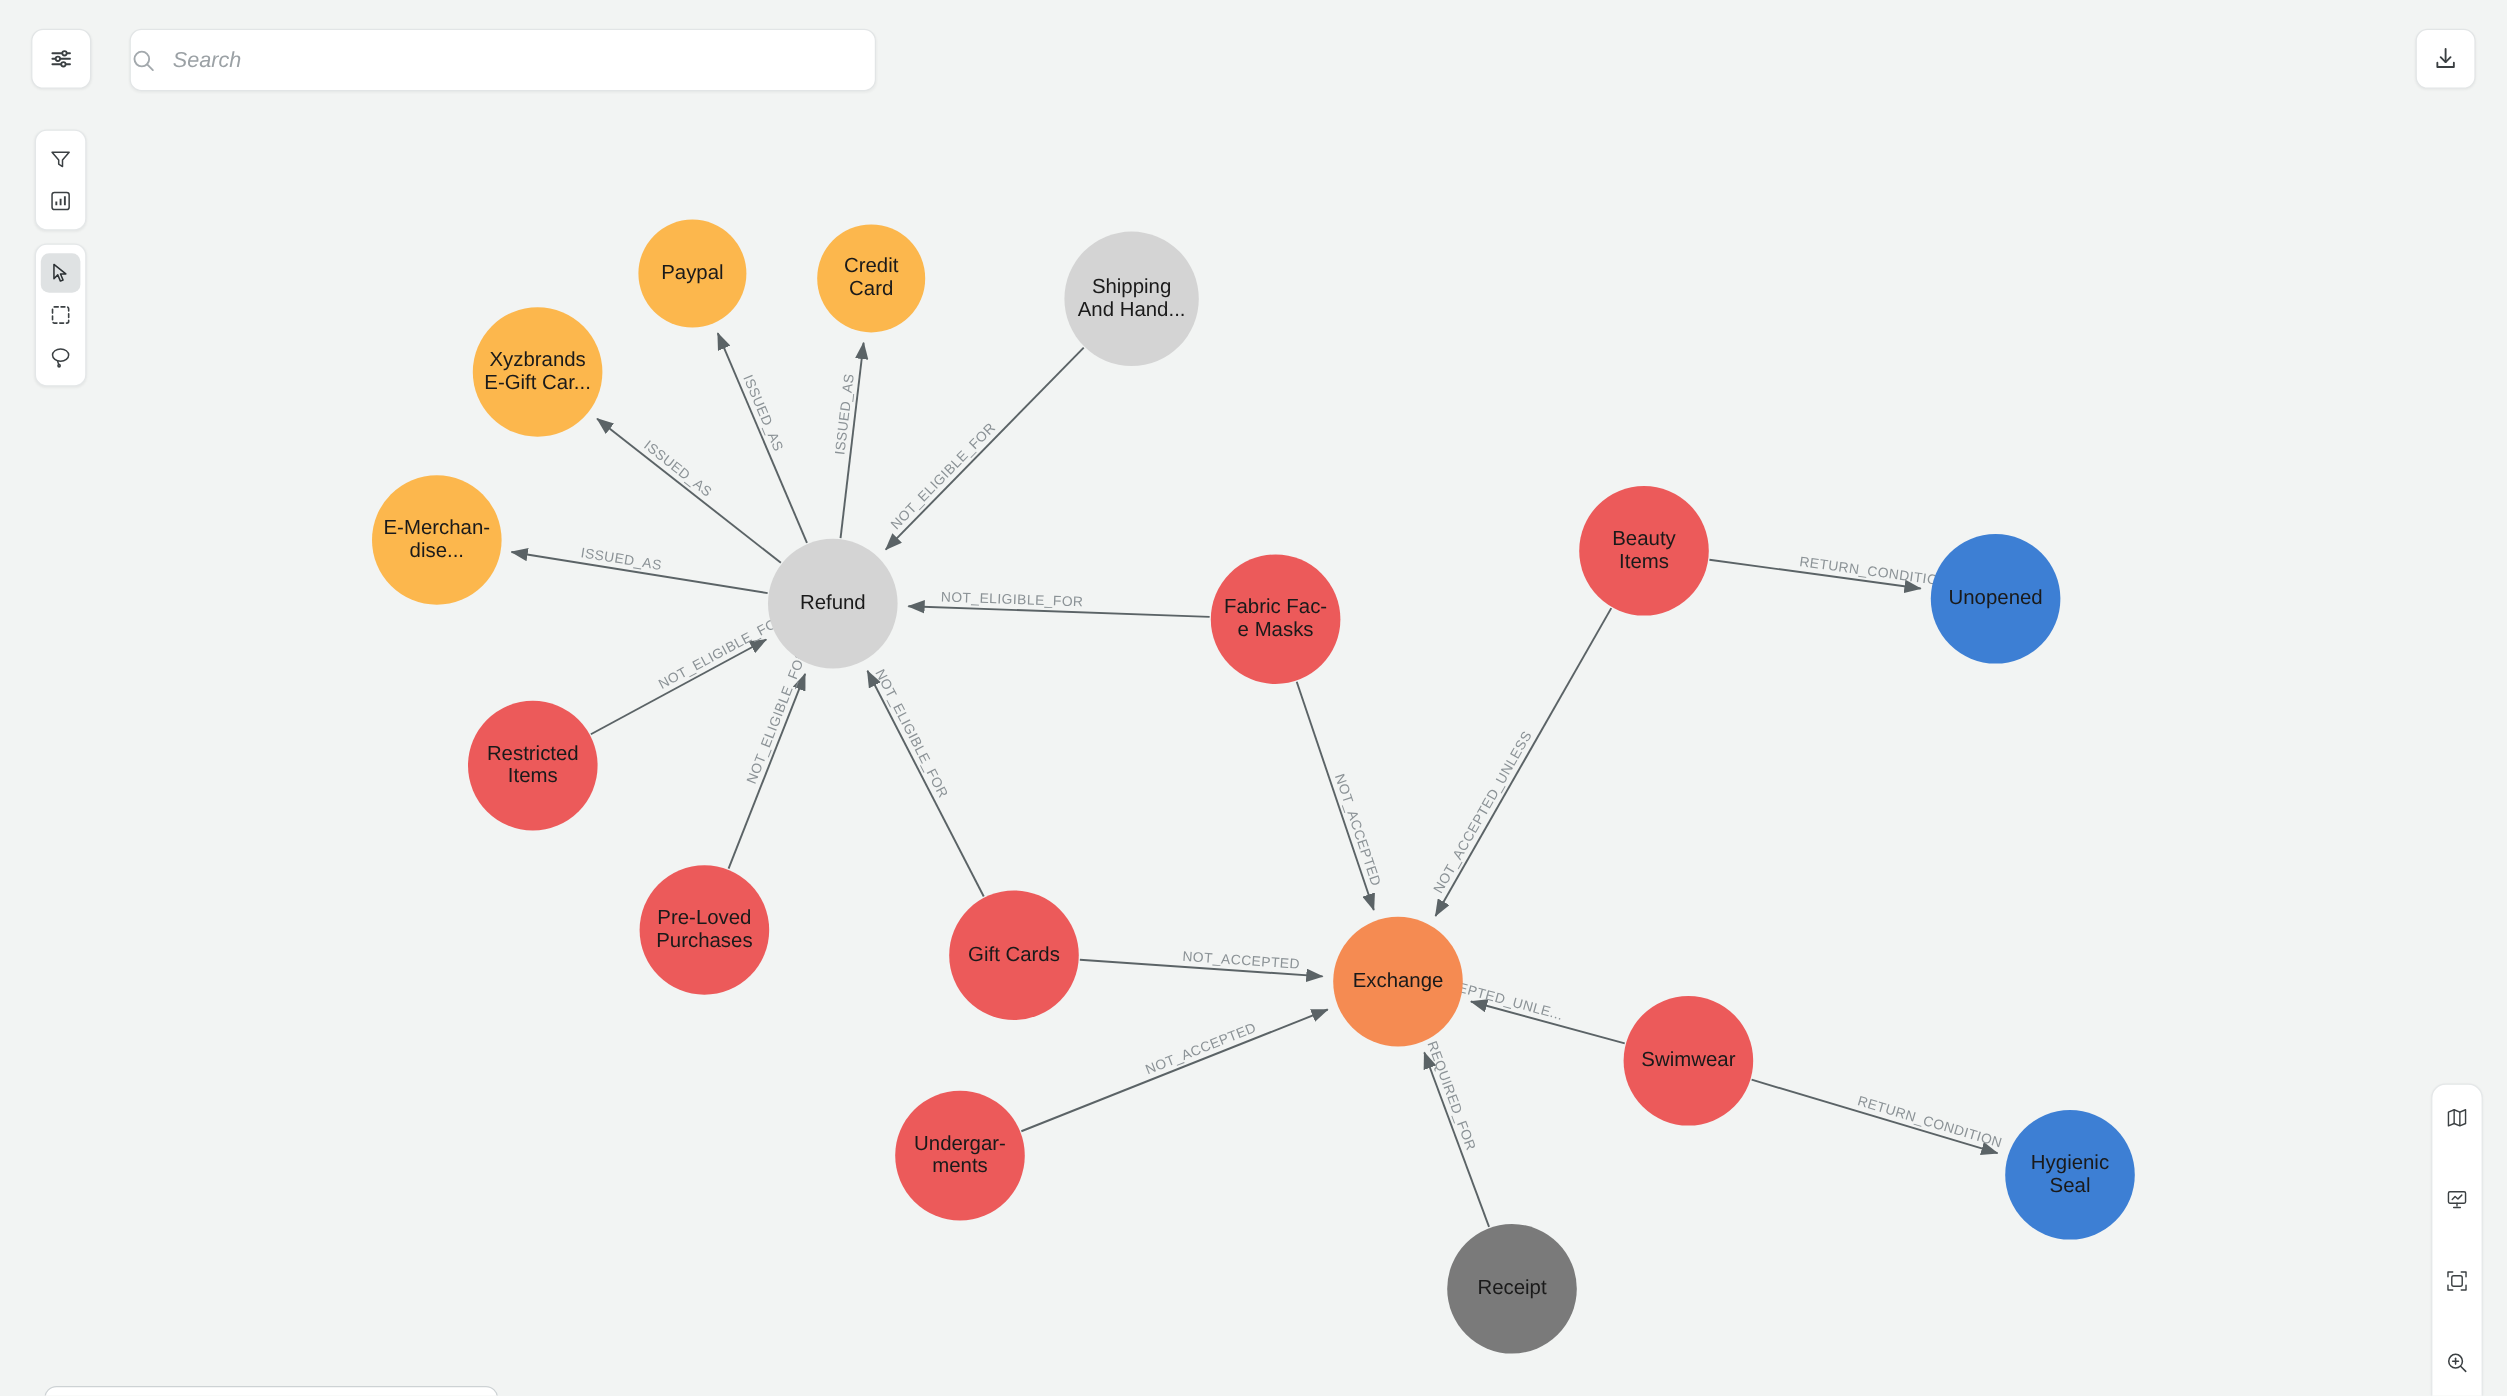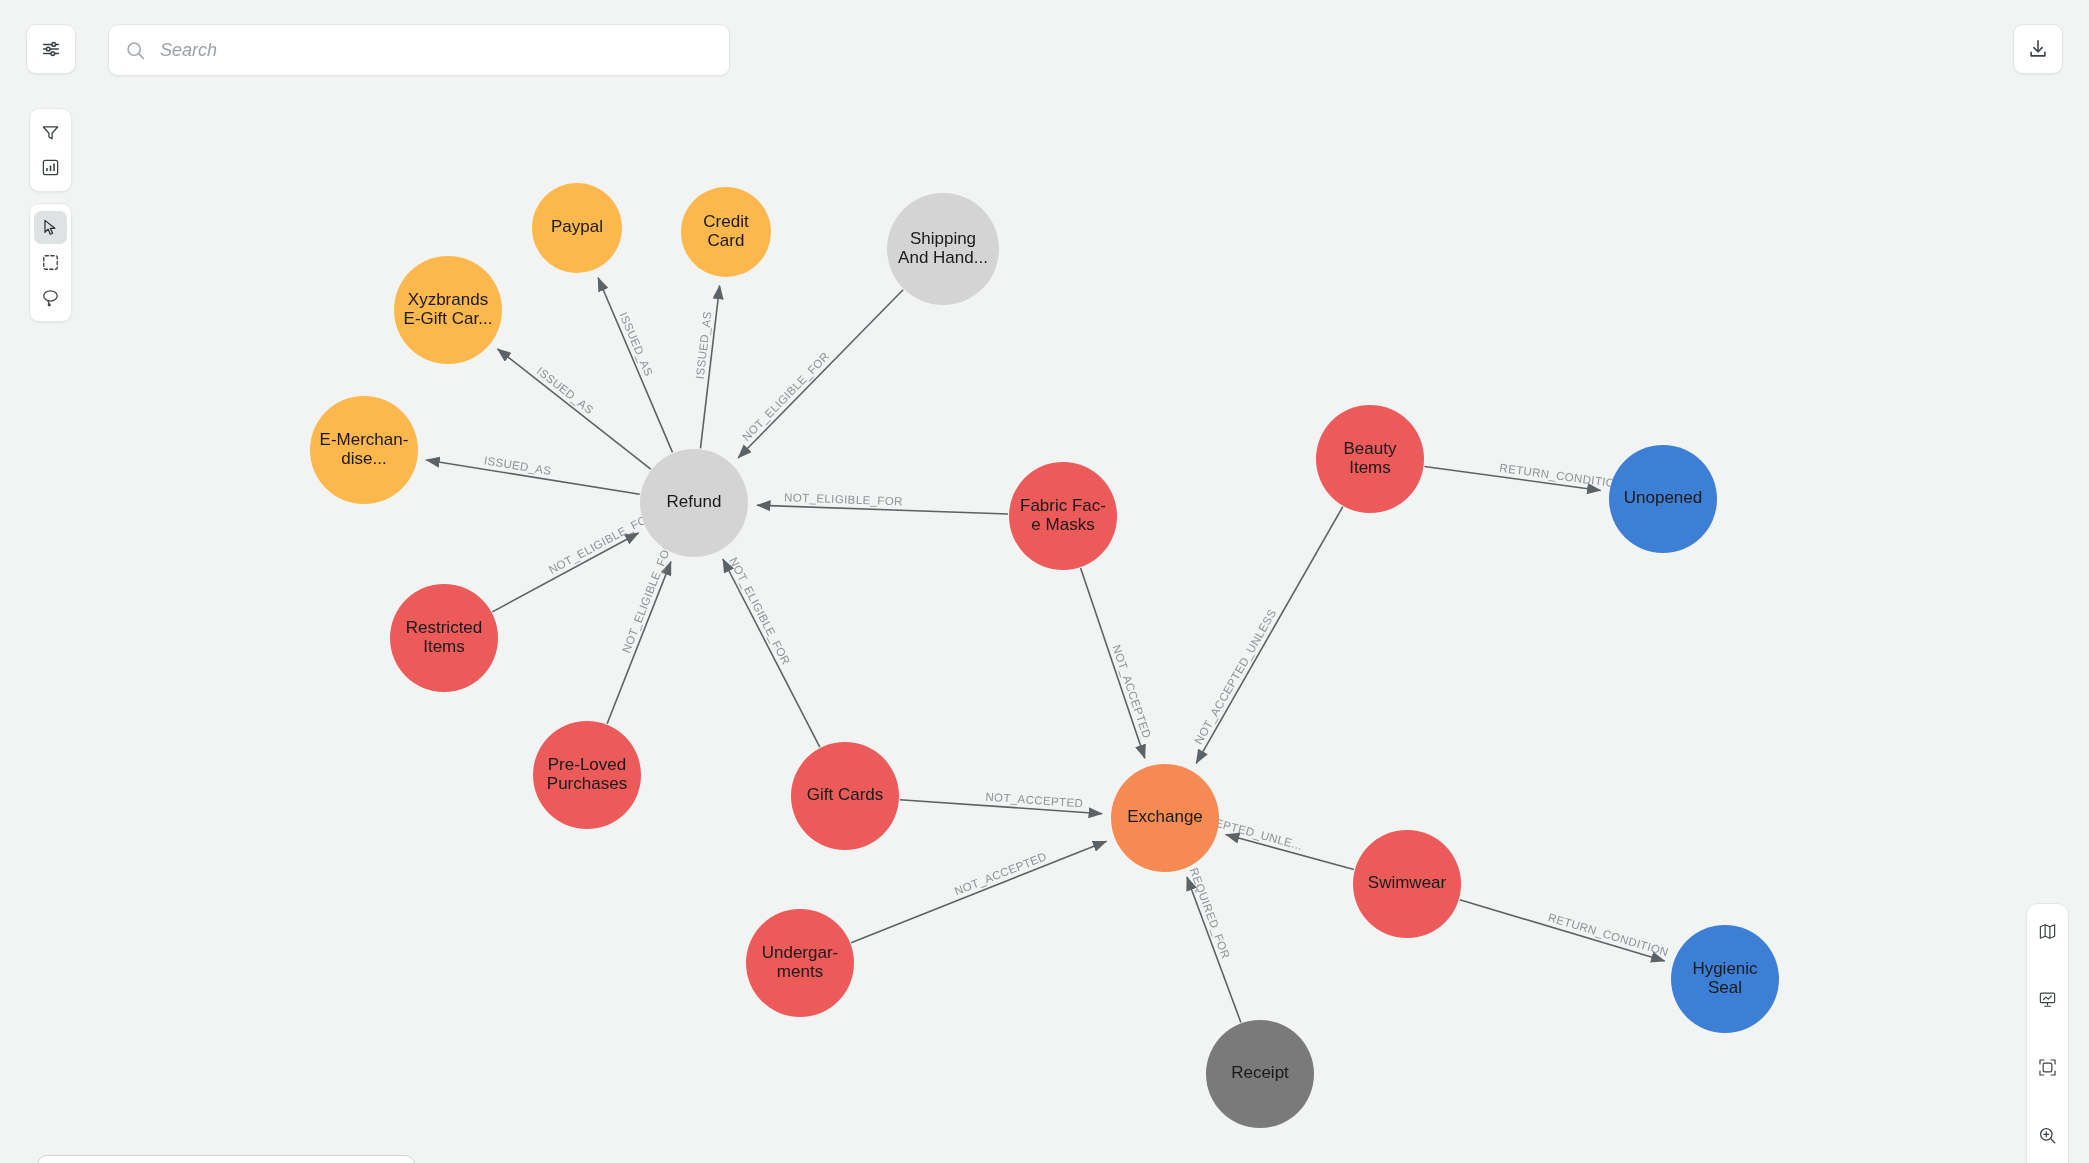--- a/index.html
+++ b/index.html
@@ -57,21 +57,21 @@
     cursor: pointer;
   }
   .search-wrap {
     position: absolute;
     left: 108px; top: 24px;
     width: 622px; height: 52px;
     background: #ffffff;
     border: 1px solid #e2e5e6;
     border-radius: 10px;
     display: flex; align-items: center;
-    padding: 0 16px;
+    padding: 0 0;
     box-shadow: 0 1px 2px rgba(0,0,0,0.04);
   }
   .search-wrap .s-icon { flex: 0 0 auto; margin-right: 12px; display:flex; }
   .search-input {
     border: none; outline: none;
     background: transparent;
     font-family: "Liberation Sans", sans-serif;
     font-size: 18px;
     color: #3b4043;
     width: 100%;

